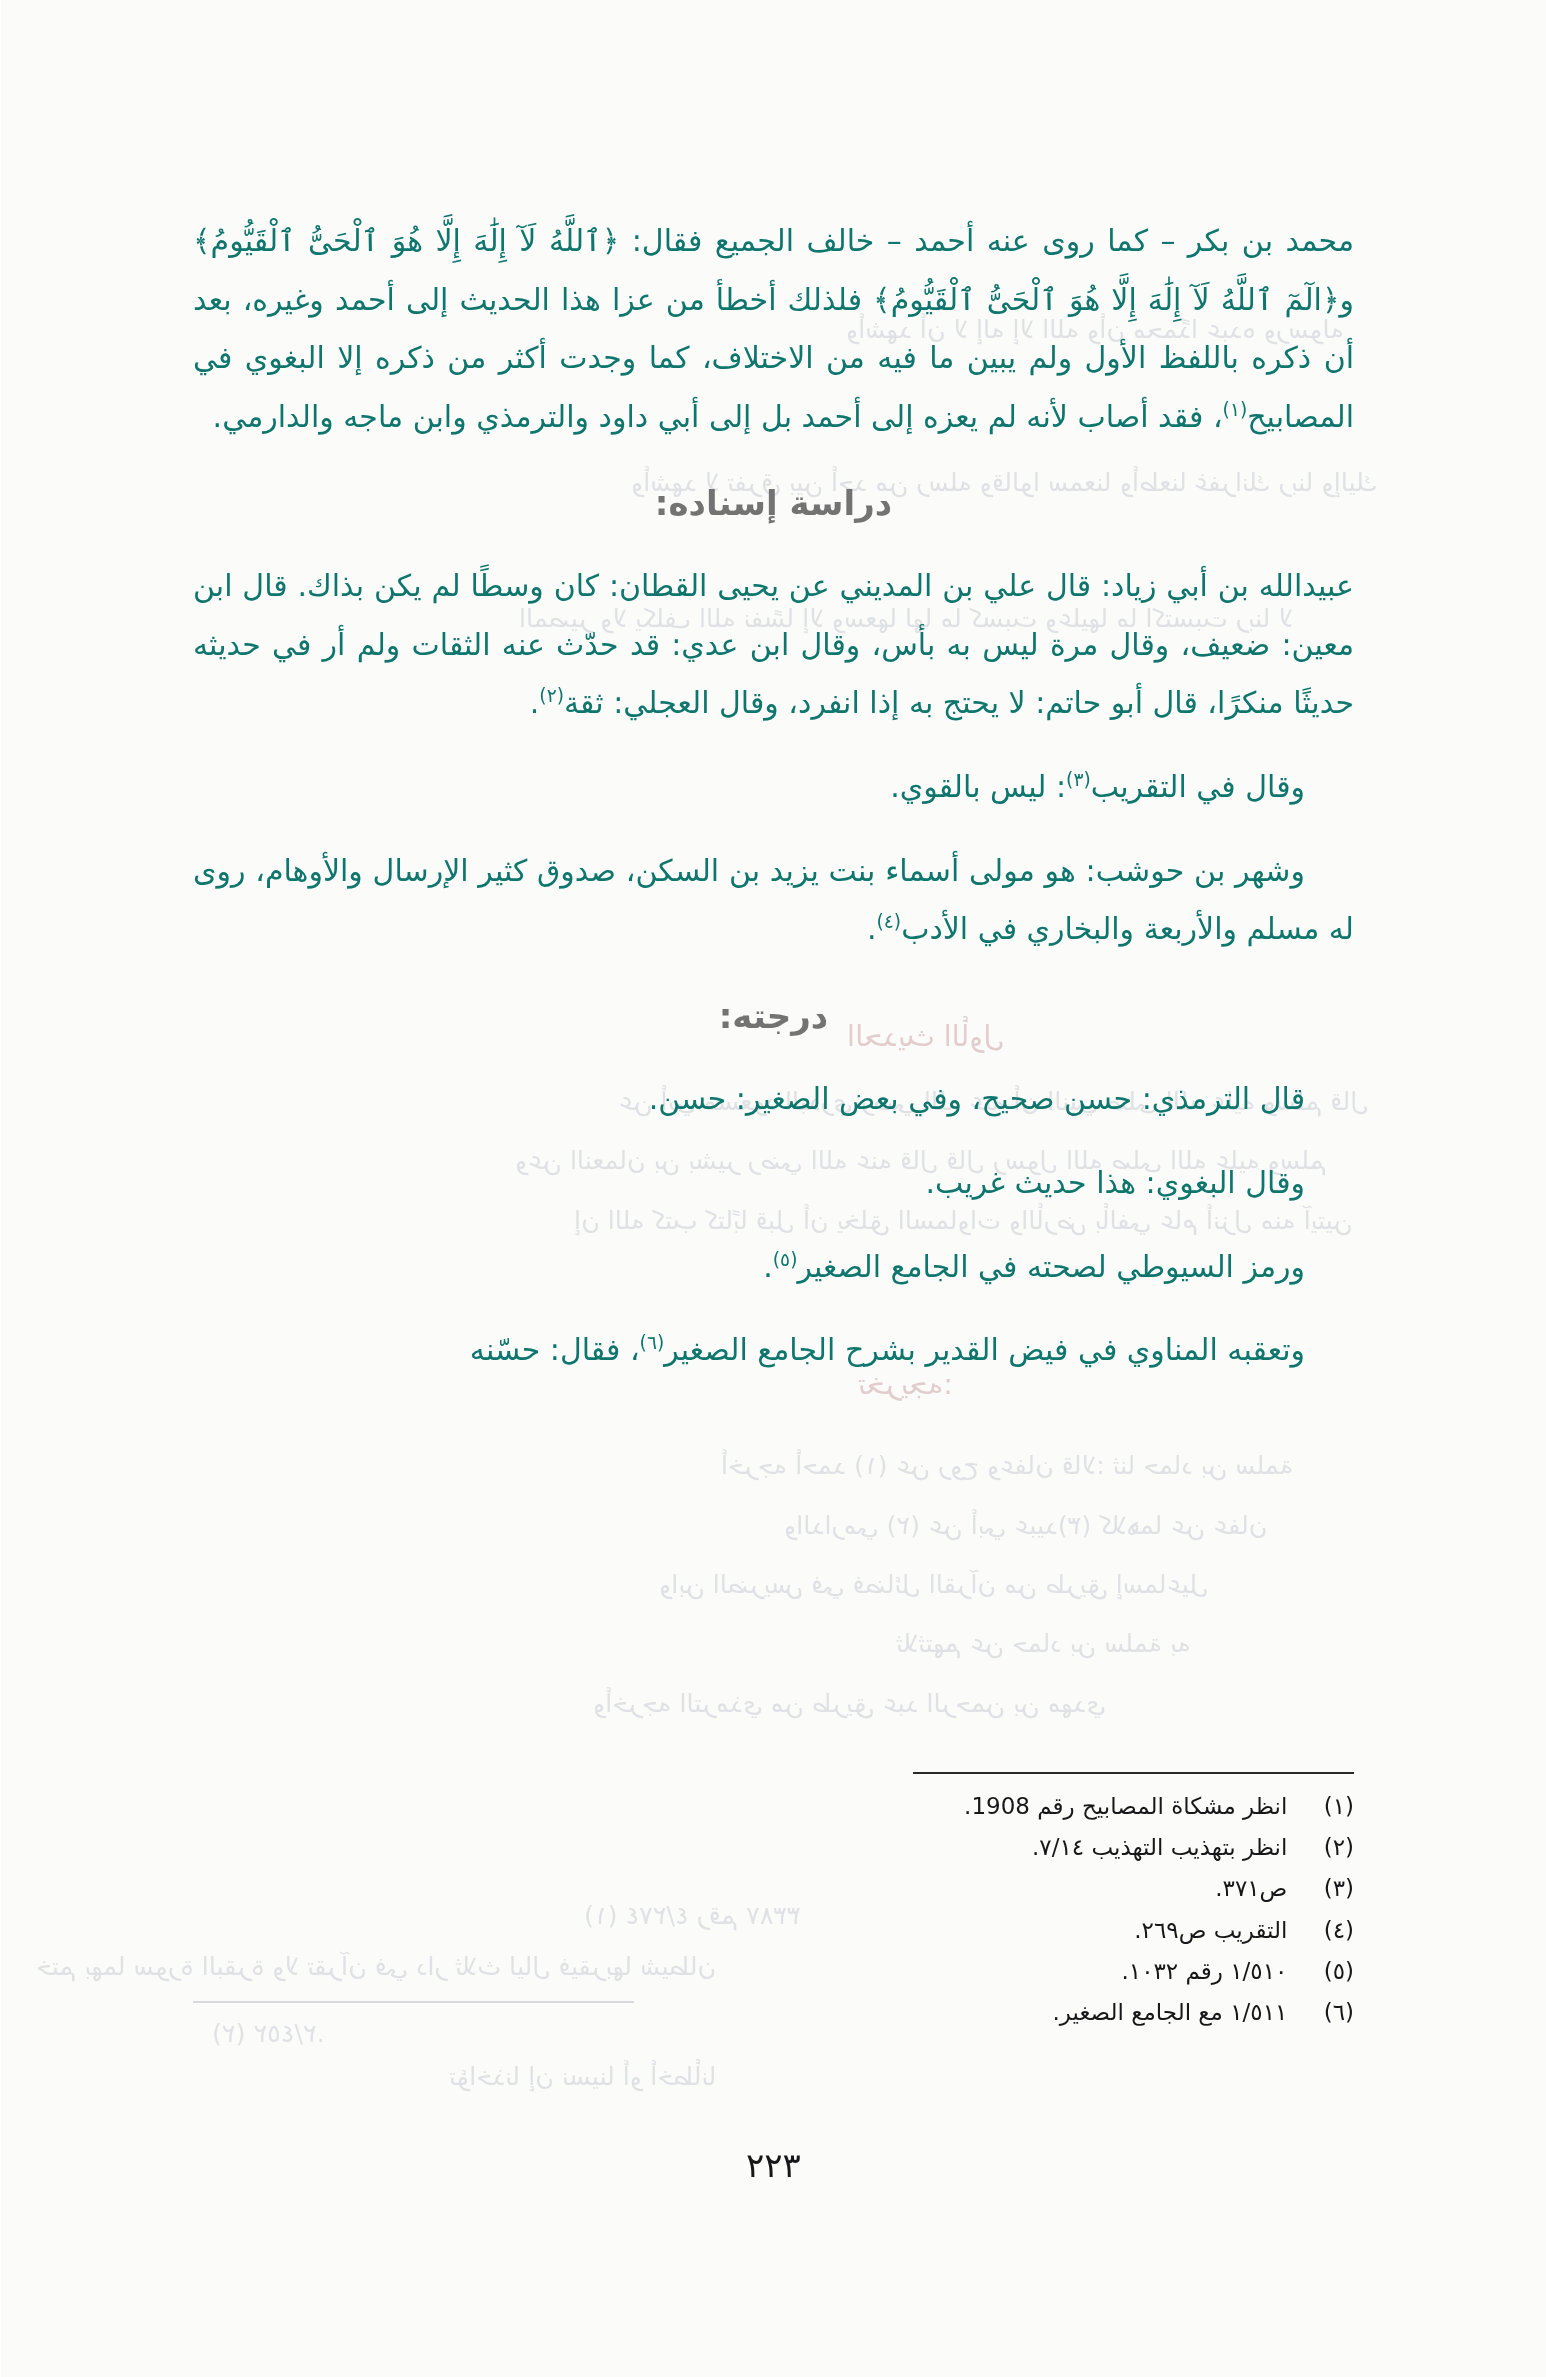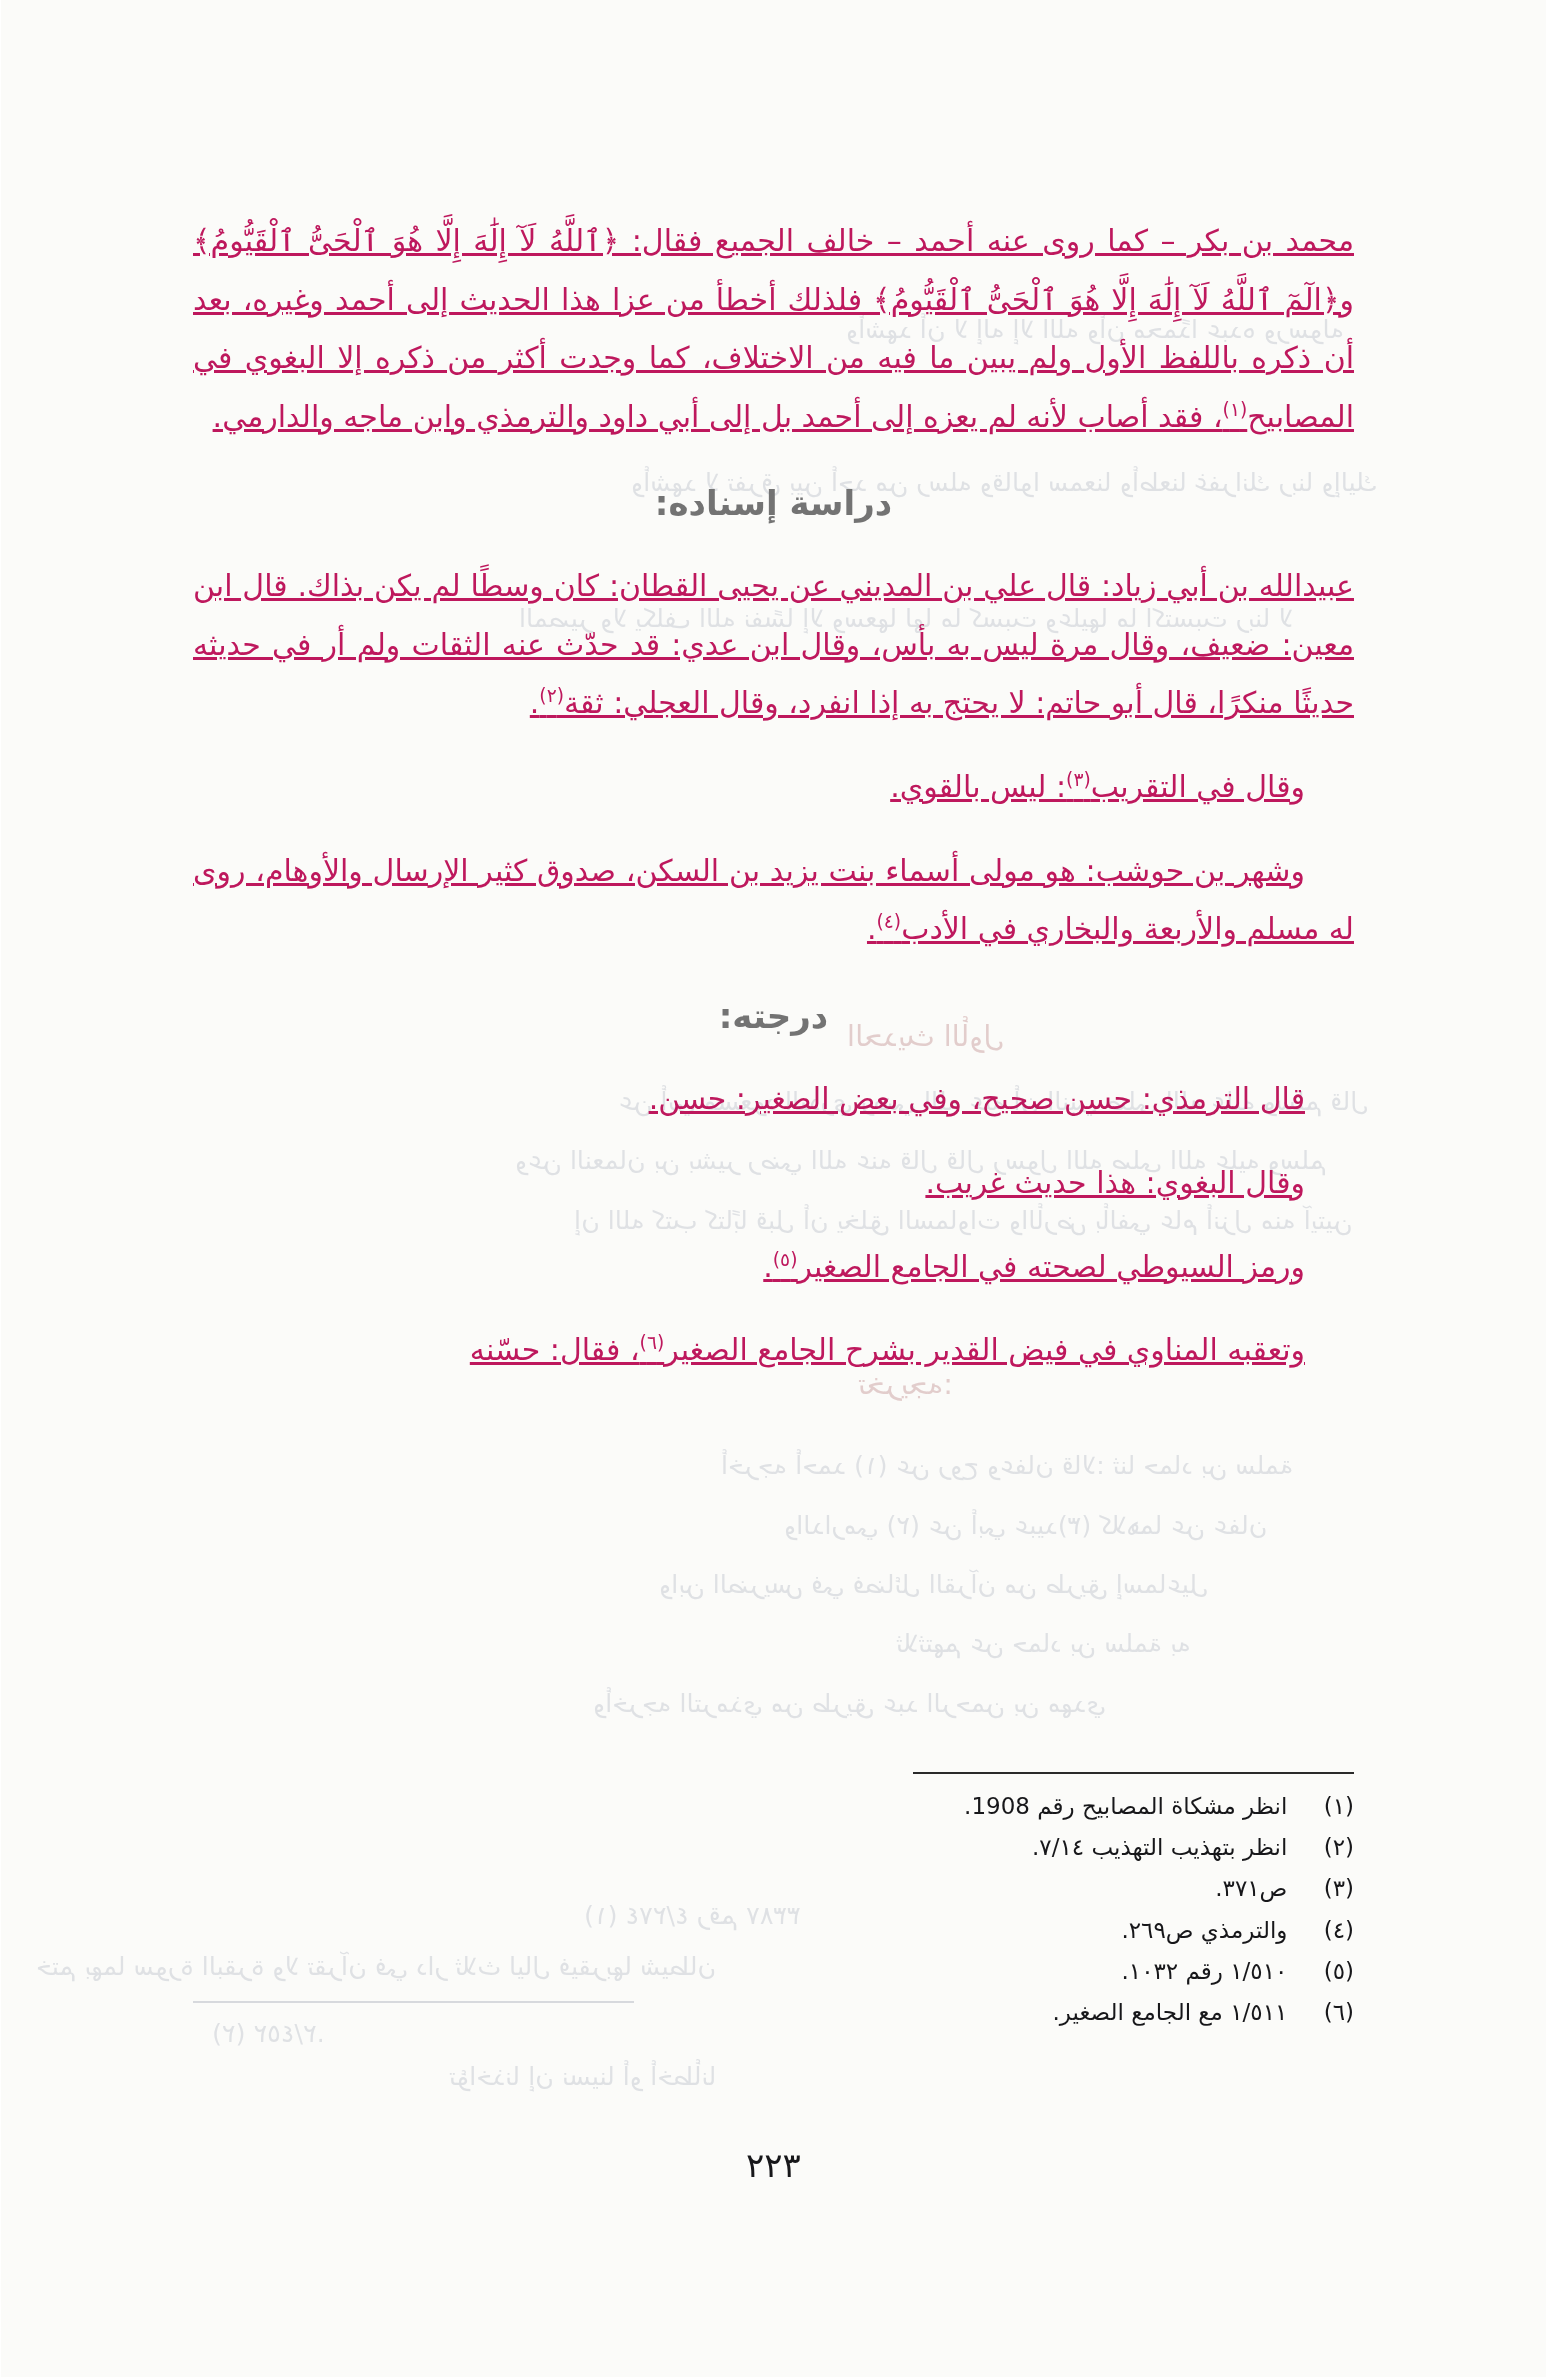--- a/index.html
+++ b/index.html
@@ -43,22 +43,21 @@
     right: 193px;
     left: 193px;
   }
 
   .para {
     font-size: 30px;
     line-height: 1.95;
     text-align: justify;
     text-align-last: right;
     margin: 0 0 25.4px 0;
-    color: #be185d;
-    text-decoration: underline;
+    color: #0f766e;
   }
   .para.indent {
     text-indent: 49px;
   }
 
   .heading {
     font-size: 34px;
     font-weight: bold;
     text-align: center;
     margin: 37px 0 34px 0;
@@ -195,21 +194,21 @@
     <div class="fnote">
       <span class="num">(٢)</span>
       <span class="txt">انظر بتهذيب التهذيب ٧/١٤.</span>
     </div>
     <div class="fnote">
       <span class="num">(٣)</span>
       <span class="txt">ص٣٧١.</span>
     </div>
     <div class="fnote">
       <span class="num">(٤)</span>
-      <span class="txt">والترمذي ص٢٦٩.</span>
+      <span class="txt">التقريب ص٢٦٩.</span>
     </div>
     <div class="fnote">
       <span class="num">(٥)</span>
       <span class="txt">١/٥١٠ رقم ١٠٣٢.</span>
     </div>
     <div class="fnote">
       <span class="num">(٦)</span>
       <span class="txt">١/٥١١ مع الجامع الصغير.</span>
     </div>
   </div>

